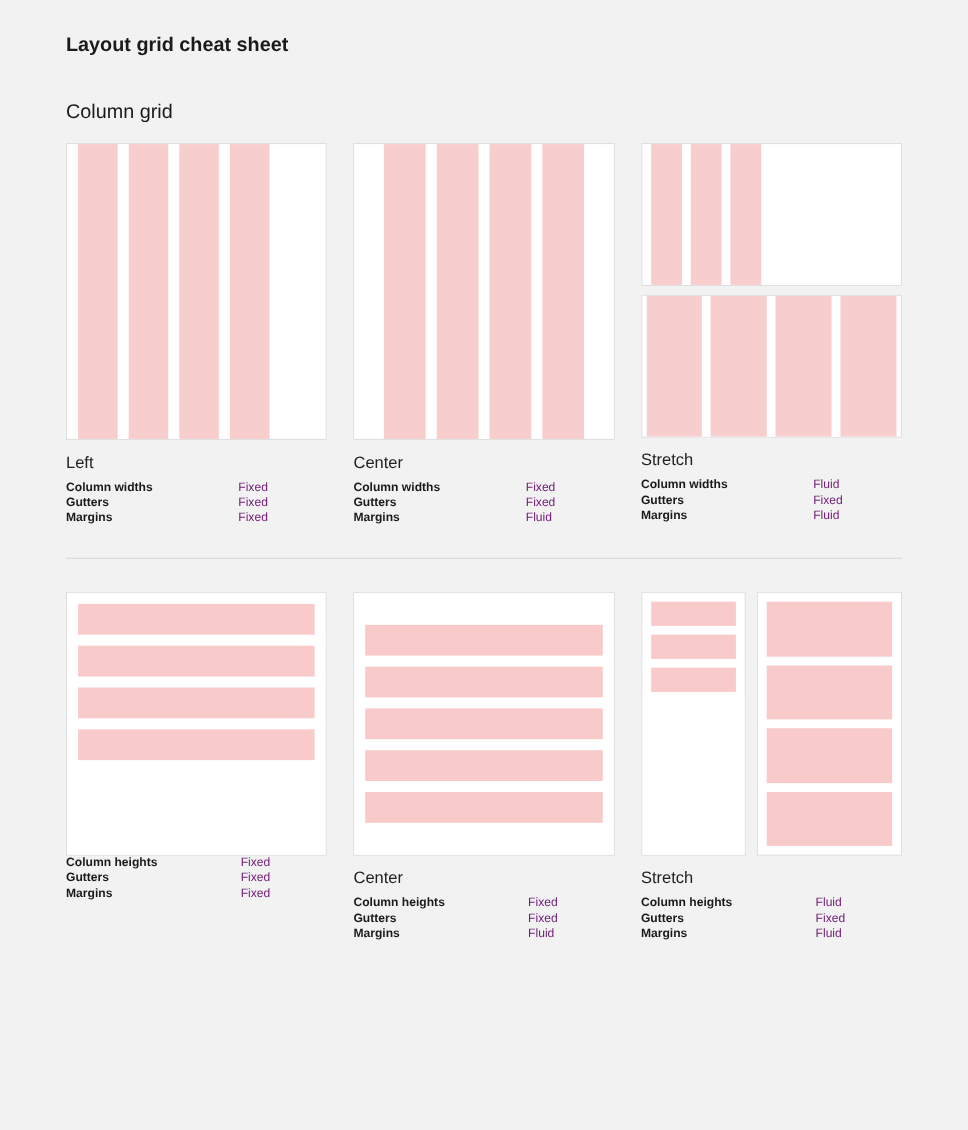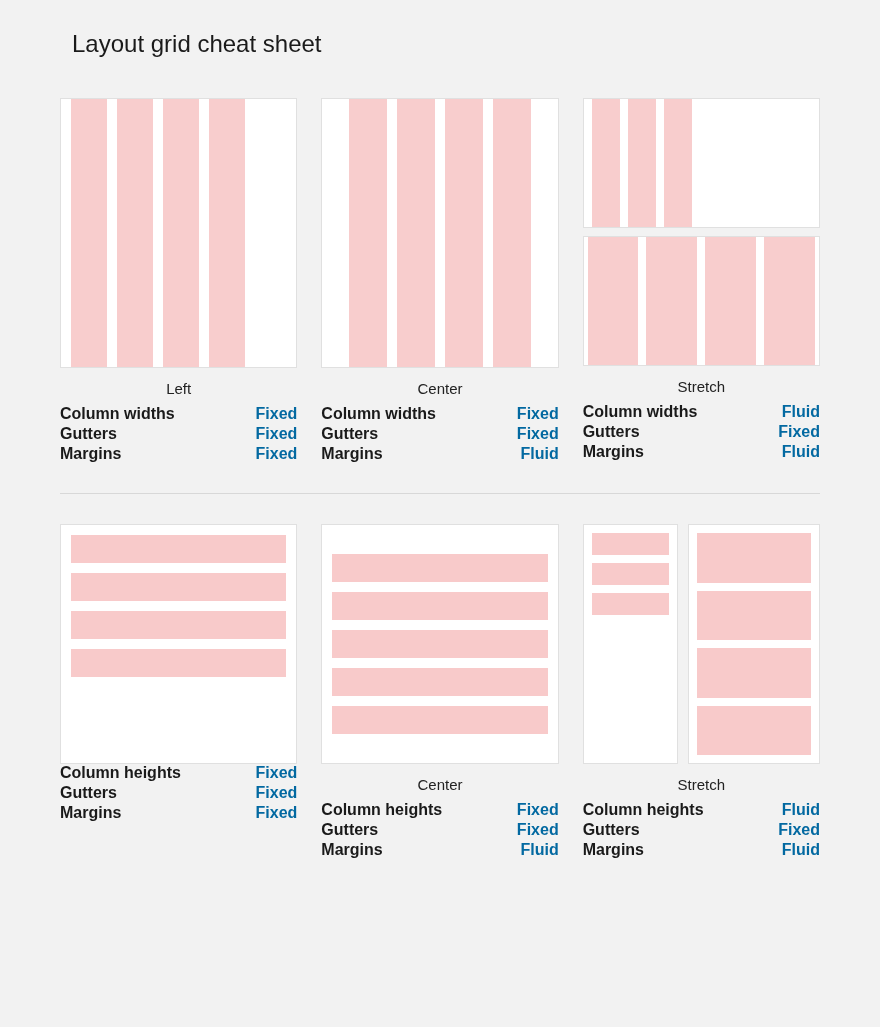--- a/index.html
+++ b/index.html
@@ -5,25 +5,24 @@
     * { box-sizing: border-box; margin: 0; padding: 0; }
     body {
       background: #f2f2f2;
       font-family: -apple-system, BlinkMacSystemFont, 'Helvetica Neue', Arial, sans-serif;
       color: #222;
       width: 880px;
       min-height: 1027px;
       padding: 30px 60px 40px 60px;
     }
     h1 {
-      font-size: 24px;
-      font-weight: 400;
+      font-size: 18px;
+      font-weight: 700;
       margin-bottom: 40px;
       color: #1a1a1a;
-      margin-left: 12px;
     }
     h2 {
       font-size: 18px;
       font-weight: 400;
       margin-bottom: 18px;
       color: #1a1a1a;
     }
     .section { margin-bottom: 30px; }
     .grid-row {
       display: flex;
@@ -92,54 +91,53 @@
     .white-row {
       background: white;
     }
 
     
     .label-title {
       font-size: 15px;
       font-weight: 400;
       margin-top: 12px;
       margin-bottom: 8px;
-      text-align: center;
     }
     .label-props {
       display: grid;
       grid-template-columns: auto auto;
       gap: 2px 24px;
-      font-size: 16px;
+      font-size: 11px;
       color: #555;
     }
     .label-props .prop-name {
       font-weight: 600;
       color: #1a1a1a;
     }
     .label-props .prop-val {
-      color: #0369a1;
-      font-weight: 700;
-      text-align: right;
+      color: #701a75;
+      font-weight: 400;
     }
     .divider {
       border: none;
       border-top: 1px solid #d8d8d8;
       margin: 20px 0 30px 0;
     }
 
     
     .top-rows { display: flex; flex-direction: column; height: 100%; }
     .center-rows { display: flex; flex-direction: column; height: 100%; justify-content: center; }
   </style>
 </head>
 <body>
 
 <h1>Layout grid cheat sheet</h1>
 
 <div class="section">
+  <h2>Column grid</h2>
 
   <div class="grid-row">
 
     <div class="grid-item">
       <div class="preview-box col-preview">
         <div class="col-inner left-cols">
           <div class="pink-col"></div>
           <div class="white-gap"></div>
           <div class="pink-col"></div>
           <div class="white-gap"></div>

